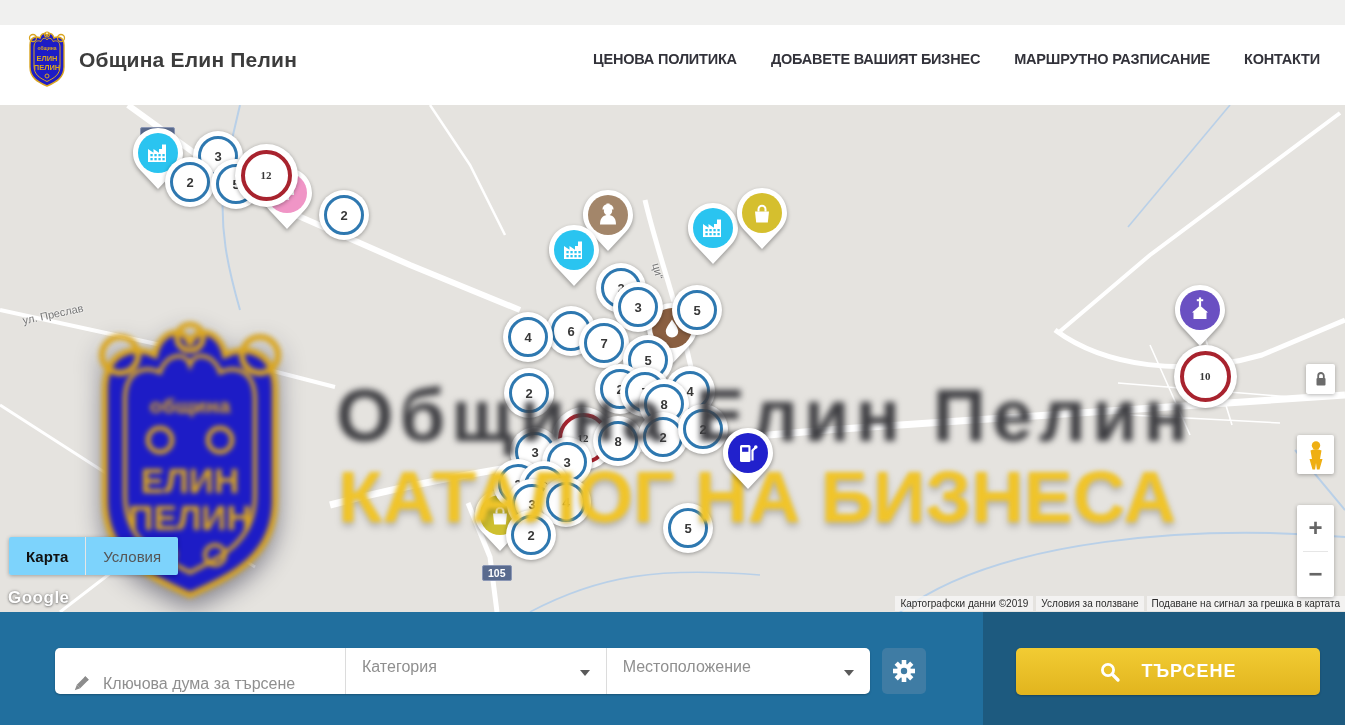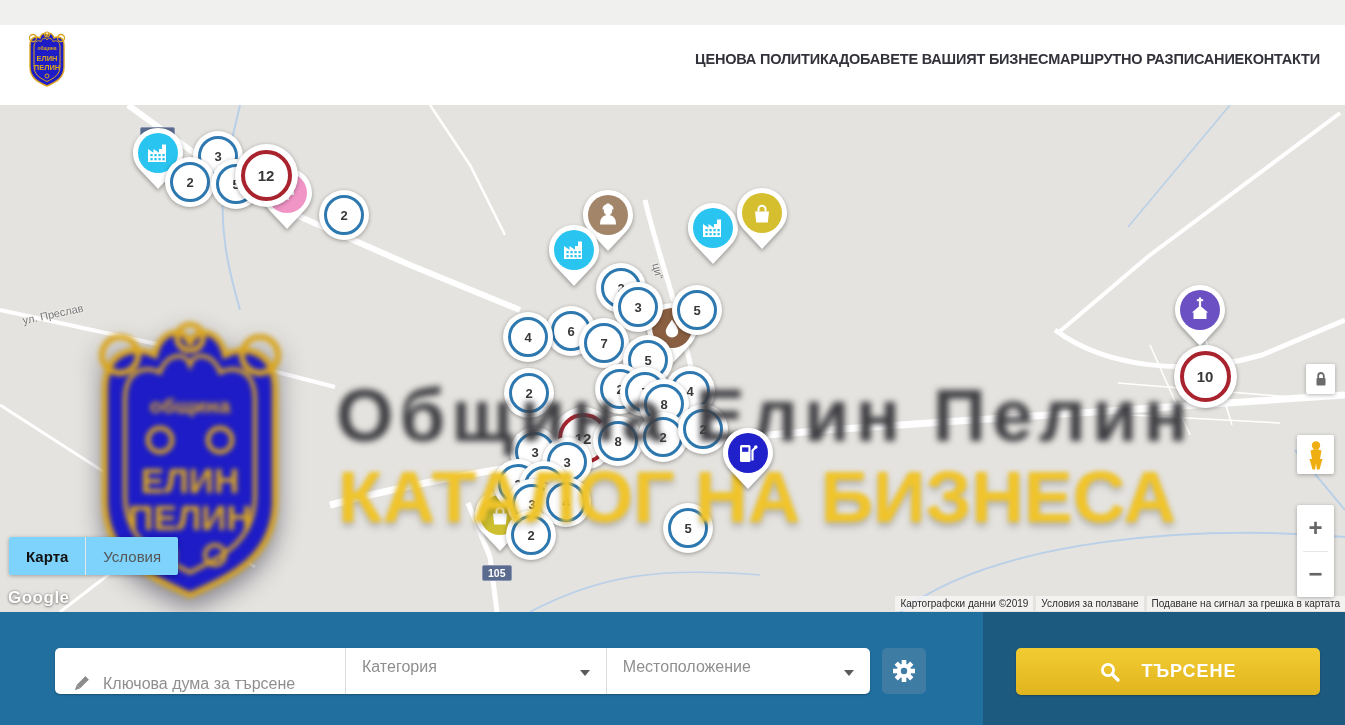--- a/index.html
+++ b/index.html
@@ -9,21 +9,21 @@
 
   
   .topstrip{position:absolute;left:0;top:0;width:100%;height:25px;background:#f0f0ef;}
   .header{position:absolute;left:0;top:25px;width:100%;height:80px;background:#ffffff;
           border-bottom:3px solid #a16207;box-shadow:0 1px 2px rgba(0,0,0,.04);text-align:center;}
   .brand{position:absolute;left:25px;top:5px;display:flex;align-items:center;}
   .brand svg{display:block;}
   .brand-text{margin-left:10px;line-height:1.05;}
   .brand-title{font-size:21px;font-weight:bold;color:#3c3c3c;letter-spacing:.2px;}
   .brand-sub{font-size:19px;font-weight:bold;color:#e5b92b;letter-spacing:.4px;}
-  .mainnav{position:absolute;right:25px;top:0;height:68px;display:flex;align-items:center;}
+  .mainnav{position:absolute;right:25px;top:0;height:68px;display:flex;align-items:center;gap:34px;}
   .mainnav a{font-size:14.5px;font-weight:bold;color:#32323a;text-decoration:none;
              letter-spacing:-.2px;cursor:pointer;white-space:nowrap;}
 
   
   .map{position:absolute;left:0;top:105px;width:1345px;height:507px;background:#e5e3df;overflow:hidden;}
   .map-bg{position:absolute;left:0;top:0;}
   .roadlabel{position:absolute;font-size:11px;color:#757575;white-space:nowrap;
              text-shadow:0 0 2px #fff,0 0 2px #fff;}
   .roadbadge{position:absolute;background:#5a6b8e;color:#fff;font-size:10.5px;font-weight:bold;
              padding:1px 5px;border-radius:2px;border:1px solid #8b97b5;white-space:nowrap;}
@@ -31,21 +31,21 @@
   
   .pin{position:absolute;width:56px;height:64px;}
   .pin svg{display:block;}
   .cluster{position:absolute;width:50px;height:50px;border-radius:50%;background:#fff;
            box-shadow:0 1px 4px rgba(0,0,0,.35);display:flex;align-items:center;justify-content:center;}
   .cluster::before{content:"";position:absolute;inset:5px;border-radius:50%;border:3.5px solid #2e78b0;}
   .cluster.red::before{border-color:#a8232e;}
   .cluster span{font-size:13px;font-weight:bold;color:#383838;position:relative;}
   .cluster.big{width:63px;height:63px;}
   .cluster.big::before{inset:6px;border-width:4.5px;}
-  .cluster.big span{font-size:15px;}
+  .cluster.big span{font-size:11px;font-family:Liberation Serif, serif;}
 
   
   .wm-crest{position:absolute;left:80px;top:210px;filter:blur(2.6px) drop-shadow(0 10px 12px rgba(0,0,30,.45));}
   .wm-title{position:absolute;left:336px;top:268px;font-size:74px;font-weight:bold;color:#3e3e42;
             letter-spacing:6px;filter:blur(3px);white-space:nowrap;}
   .wm-sub{position:absolute;left:338px;top:350px;font-size:73px;font-weight:bold;color:#f0c42a;
           letter-spacing:0px;filter:blur(2px);white-space:nowrap;text-shadow:0 4px 6px rgba(0,0,0,.25);}
 
   
   .maptype{position:absolute;left:9px;top:432px;display:flex;box-shadow:0 1px 4px rgba(0,0,0,.3);
@@ -105,20 +105,21 @@
         <path d="M9 17 C9 11 13 10 16 11.5 C17 8 21 7 22 10 C23 7 27 8 28 11.5 C31 10 35 11 35 17 L35 36 C35 45 29 48 22 51.5 C15 48 9 45 9 36 Z" fill="none" stroke="#d9a520" stroke-width="1"></path>
         <circle cx="8" cy="8" r="3.5" fill="none" stroke="#d9a520" stroke-width="1.3"></circle>
         <circle cx="36" cy="8" r="3.5" fill="none" stroke="#d9a520" stroke-width="1.3"></circle>
         <circle cx="22" cy="4.5" r="2.5" fill="none" stroke="#d9a520" stroke-width="1.2"></circle>
         <text x="22" y="20" text-anchor="middle" font-size="5" fill="#d9a520" font-weight="bold">община</text>
         <text x="22" y="31" text-anchor="middle" font-size="7.5" fill="#d9a520" font-weight="bold">ЕЛИН</text>
         <text x="22" y="40" text-anchor="middle" font-size="7.5" fill="#d9a520" font-weight="bold">ПЕЛИН</text>
         <circle cx="22" cy="46" r="2" fill="none" stroke="#d9a520" stroke-width="1"></circle>
       </svg>
       <div class="brand-text">
+        <div class="brand-title">Община Елин Пелин</div>
       </div>
     </div>
     <nav class="mainnav">
         <a>ЦЕНОВА ПОЛИТИКА</a>
         <a>ДОБАВЕТЕ ВАШИЯТ БИЗНЕС</a>
         <a>МАРШРУТНО РАЗПИСАНИЕ</a>
         <a>КОНТАКТИ</a>
       </nav>
   </div>
 

